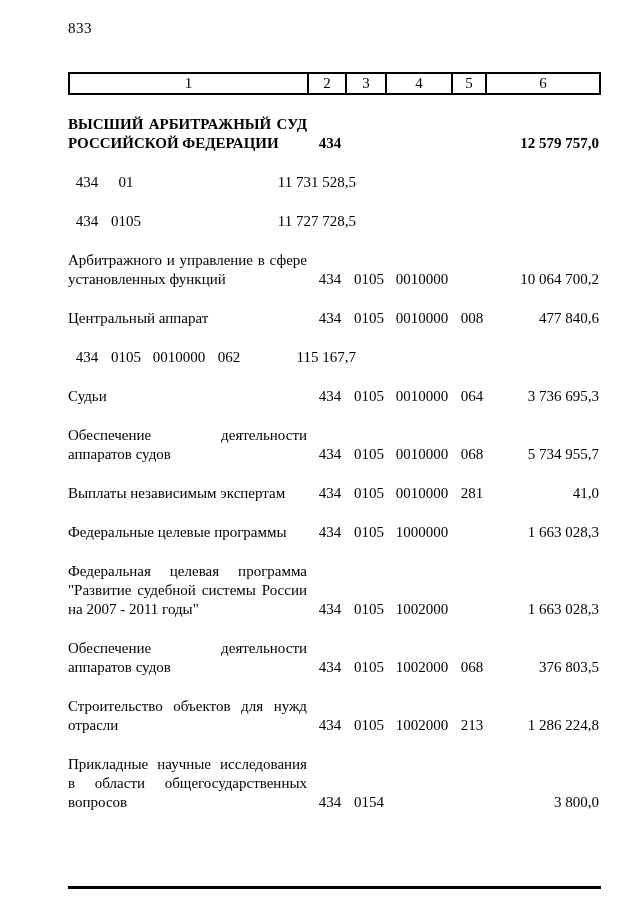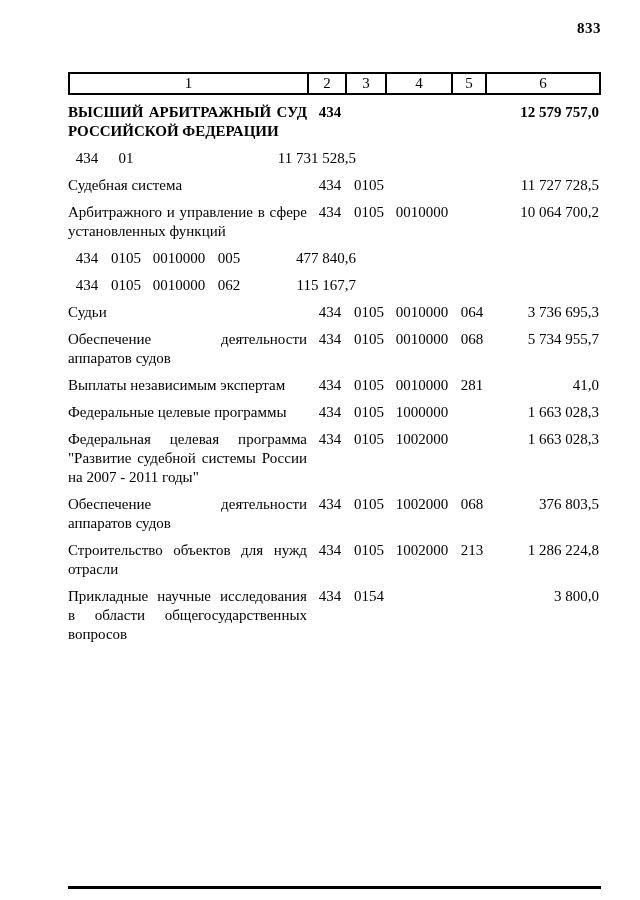--- a/index.html
+++ b/index.html
@@ -11,24 +11,23 @@
     color: #000000;
     font-family: "Liberation Serif", "DejaVu Serif", serif;
     position: relative;
     overflow: hidden;
   }
   .page-number {
     position: absolute;
     top: 20px;
     left: 68px;
     width: 533px;
-    text-align: right;
+    text-align: left;
     font-size: 15px;
     letter-spacing: 0.5px;
-    font-weight: bold;
   }
   .budget-table {
     position: absolute;
     left: 68px;
     top: 72px;
     width: 533px;
   }
   .thead {
     display: flex;
     border: 2px solid #000;
@@ -51,21 +50,22 @@
   .w6 { width: 112px; }
   .thead .w1 { width: 239px; } 
 
   .tbody {
     margin-top: 2px;
     font-size: 15px;
     line-height: 19px;
   }
   .row {
     display: flex;
-    margin-top: 8px;
+    align-items: flex-end;
+    margin-top: 20px;
   }
   .row .cell { flex: 0 0 auto; }
   .row .name {
     width: 243px;
     text-align: justify;
     padding-right: 4px;
   }
   .row .c2 { width: 38px; text-align: center; }
   .row .c3 { width: 40px; text-align: center; }
   .row .c4 { width: 66px; text-align: center; }
@@ -106,42 +106,42 @@
 
   <div class="row">
     <div class="cell c2">434</div>
     <div class="cell c3">01</div>
     <div class="cell c4"></div>
     <div class="cell c5"></div>
     <div class="cell c6">11 731 528,5</div>
   </div>
 
   <div class="row">
-    <div class="cell name">Судебная система</div>
     <div class="cell c2">434</div>
     <div class="cell c3">0105</div>
     <div class="cell c4"></div>
     <div class="cell c5"></div>
     <div class="cell c6">11 727 728,5</div>
   </div>
 
   <div class="row">
     <div class="cell name">Арбитражного и управление в сфере установленных функций</div>
     <div class="cell c2">434</div>
     <div class="cell c3">0105</div>
     <div class="cell c4">0010000</div>
     <div class="cell c5"></div>
     <div class="cell c6">10 064 700,2</div>
   </div>
 
   <div class="row">
-    <div class="cell c2">434</div>
-    <div class="cell c3">0105</div>
-    <div class="cell c4">0010000</div>
-    <div class="cell c5">005</div>
+    <div class="cell name">Центральный аппарат</div>
+    <div class="cell c2">434</div>
+    <div class="cell c3">0105</div>
+    <div class="cell c4">0010000</div>
+    <div class="cell c5">008</div>
     <div class="cell c6">477 840,6</div>
   </div>
 
   <div class="row">
     <div class="cell c2">434</div>
     <div class="cell c3">0105</div>
     <div class="cell c4">0010000</div>
     <div class="cell c5">062</div>
     <div class="cell c6">115 167,7</div>
   </div>

